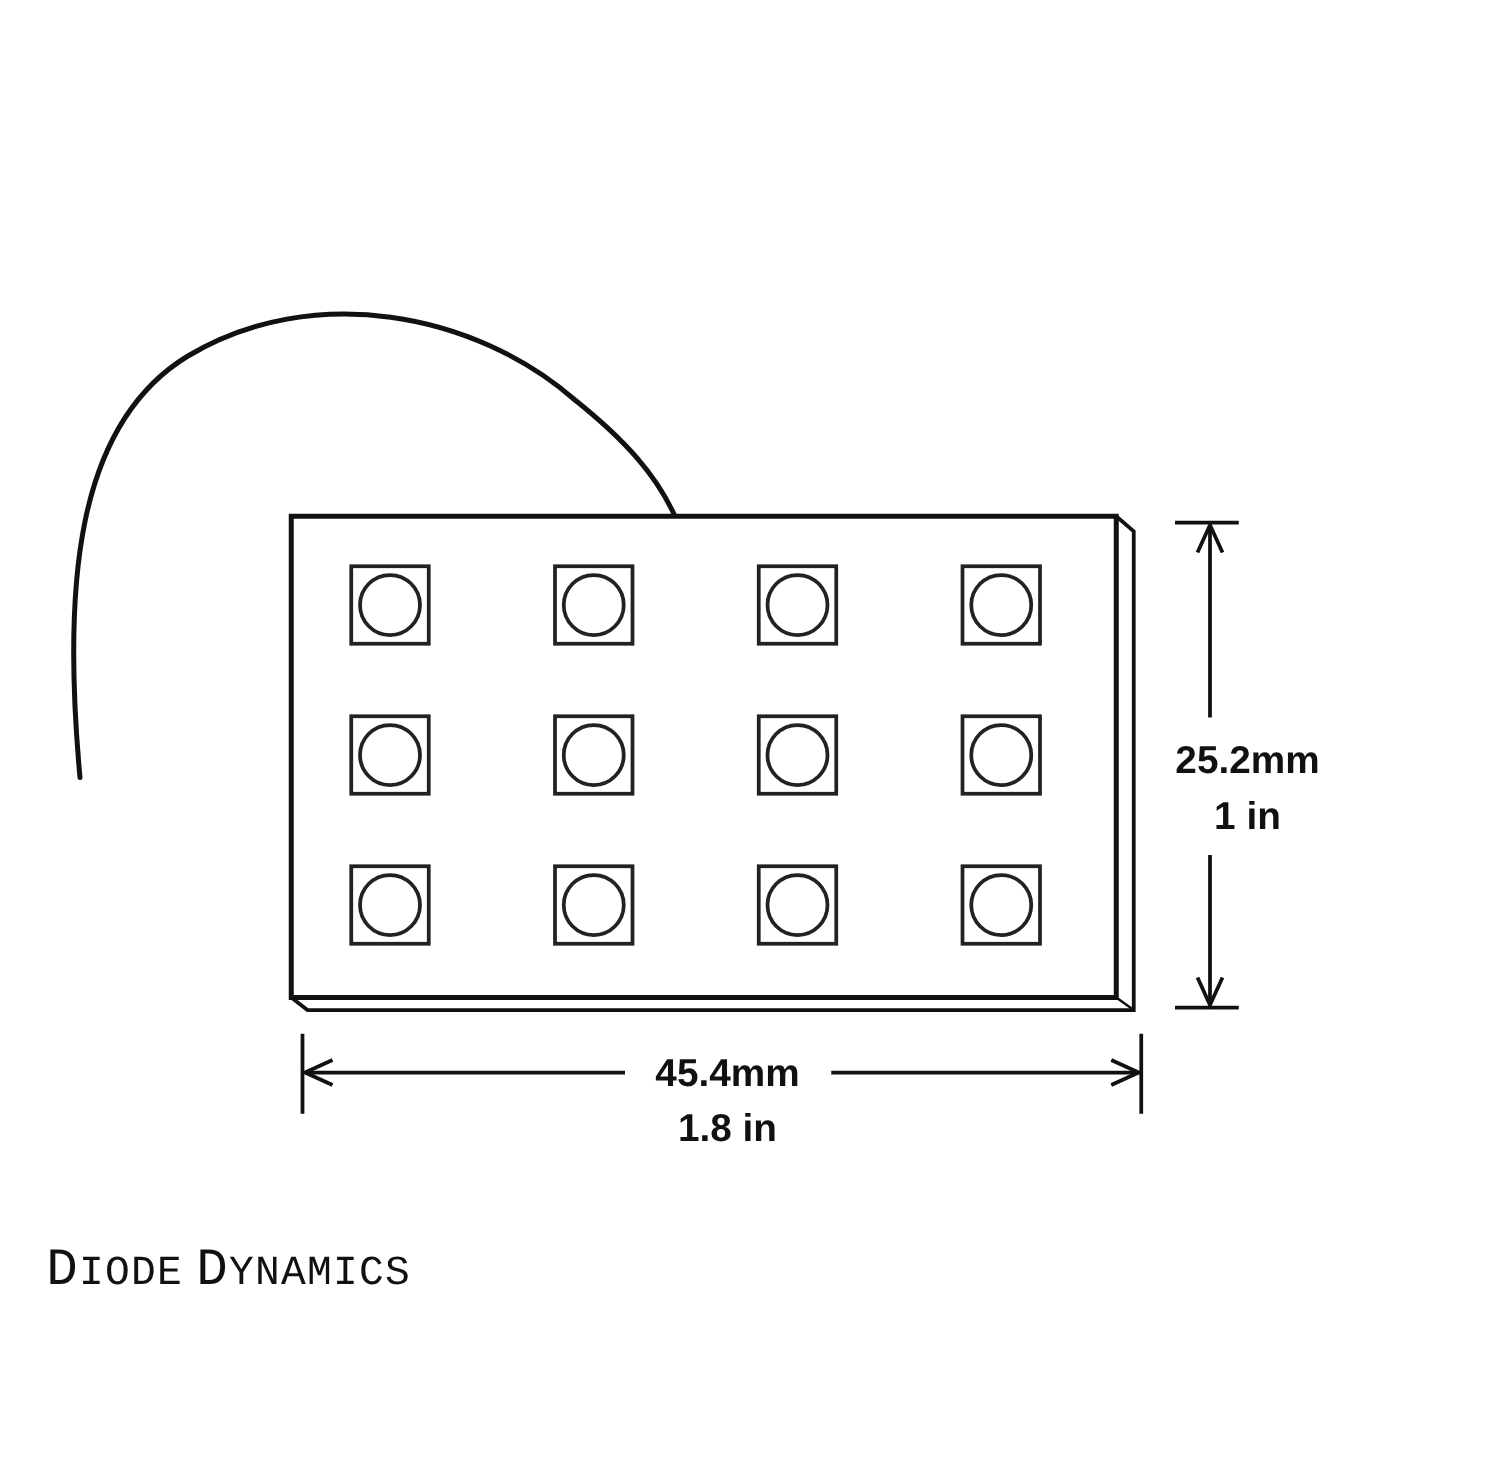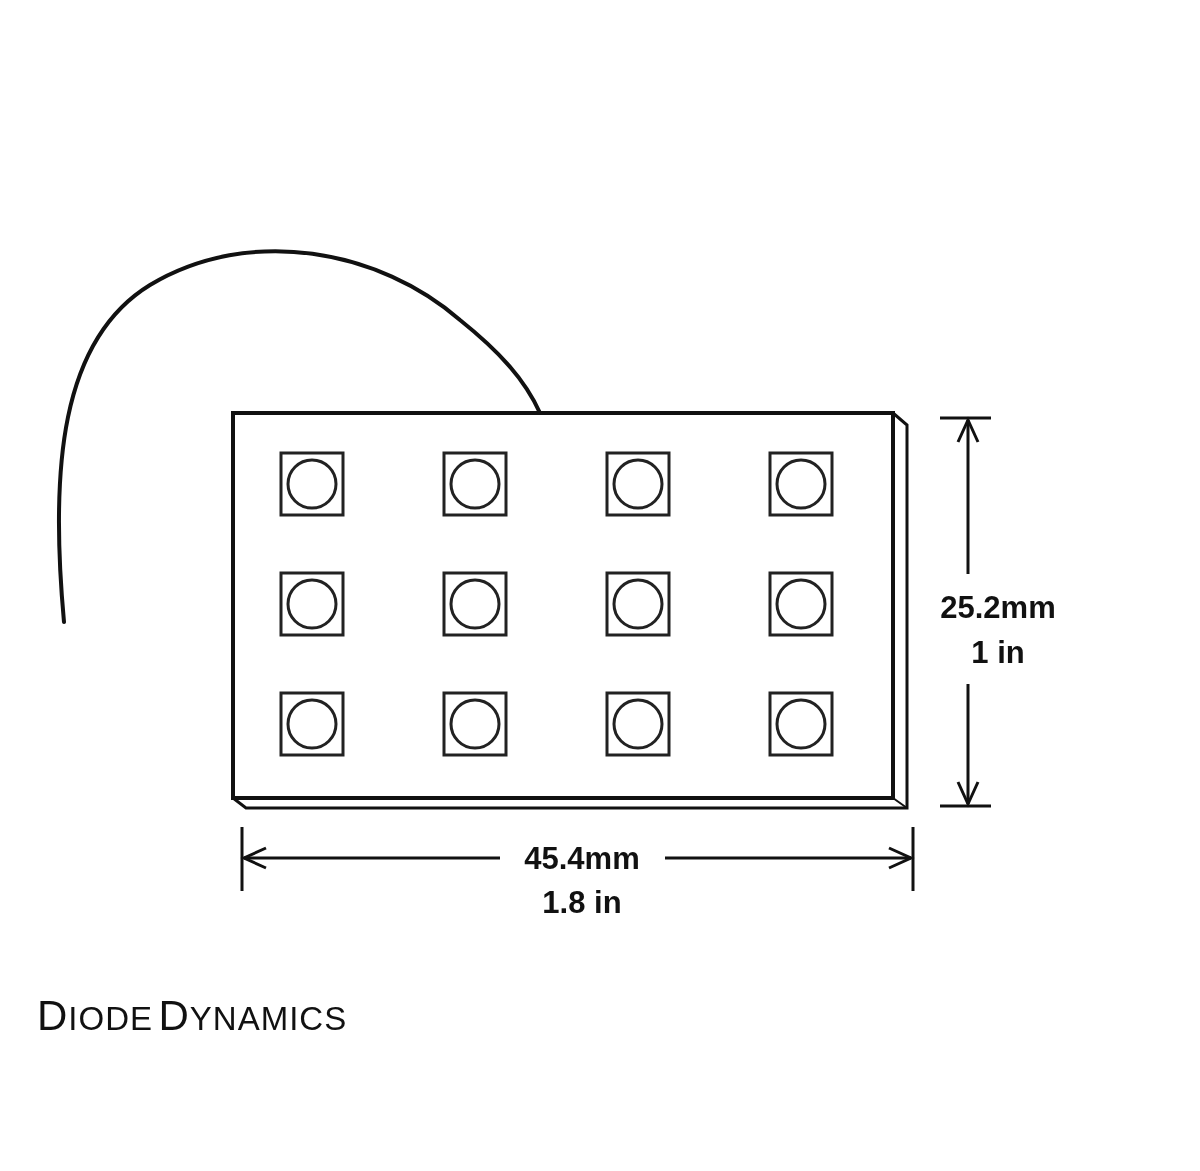--- a/index.html
+++ b/index.html
@@ -1,19 +1,19 @@
 <!DOCTYPE html>
 <html><head>
   <meta charset="utf-8">
   <style>
     html, body { margin: 0; padding: 0; background: #ffffff; }
     body { width: 1200px; height: 1171px; position: relative; overflow: hidden; }
     svg { position: absolute; left: 0; top: 0; }
     .dim-text { font-family: "Liberation Sans", sans-serif; font-weight: bold; font-size: 31px; fill: #111111; }
-    .logo { position: absolute; left: 37px; top: 992px; font-family: Liberation Sans, sans-serif; color: #111111; letter-spacing: 1px; white-space: nowrap; }
+    .logo { position: absolute; left: 37px; top: 992px; font-family: Liberation Mono, monospace; color: #111111; letter-spacing: 1px; white-space: nowrap; }
     .logo .big { font-size: 42px; }
     .logo .small { font-size: 33px; }
   </style>
 </head>
 <body>
 
 <svg width="1200" height="1171" viewBox="0 0 1200 1171">
 
   <path d="M 64 622 C 50 470, 60 340, 150 285 C 250 225, 380 250, 460 320 C 500 352, 525 380, 540 413" fill="none" stroke="#111" stroke-width="4" stroke-linecap="round"></path>
 

